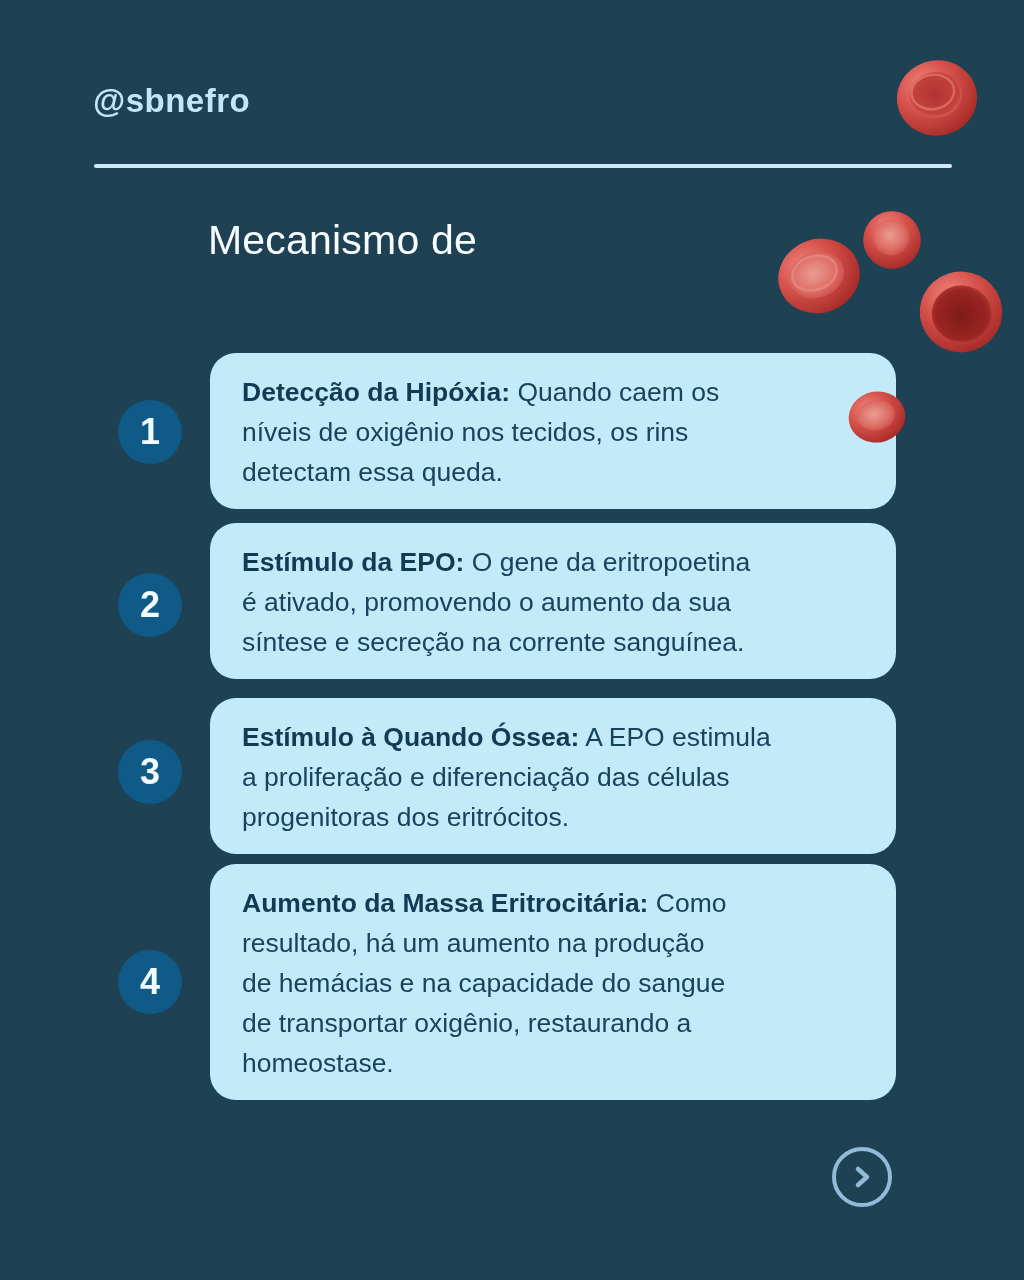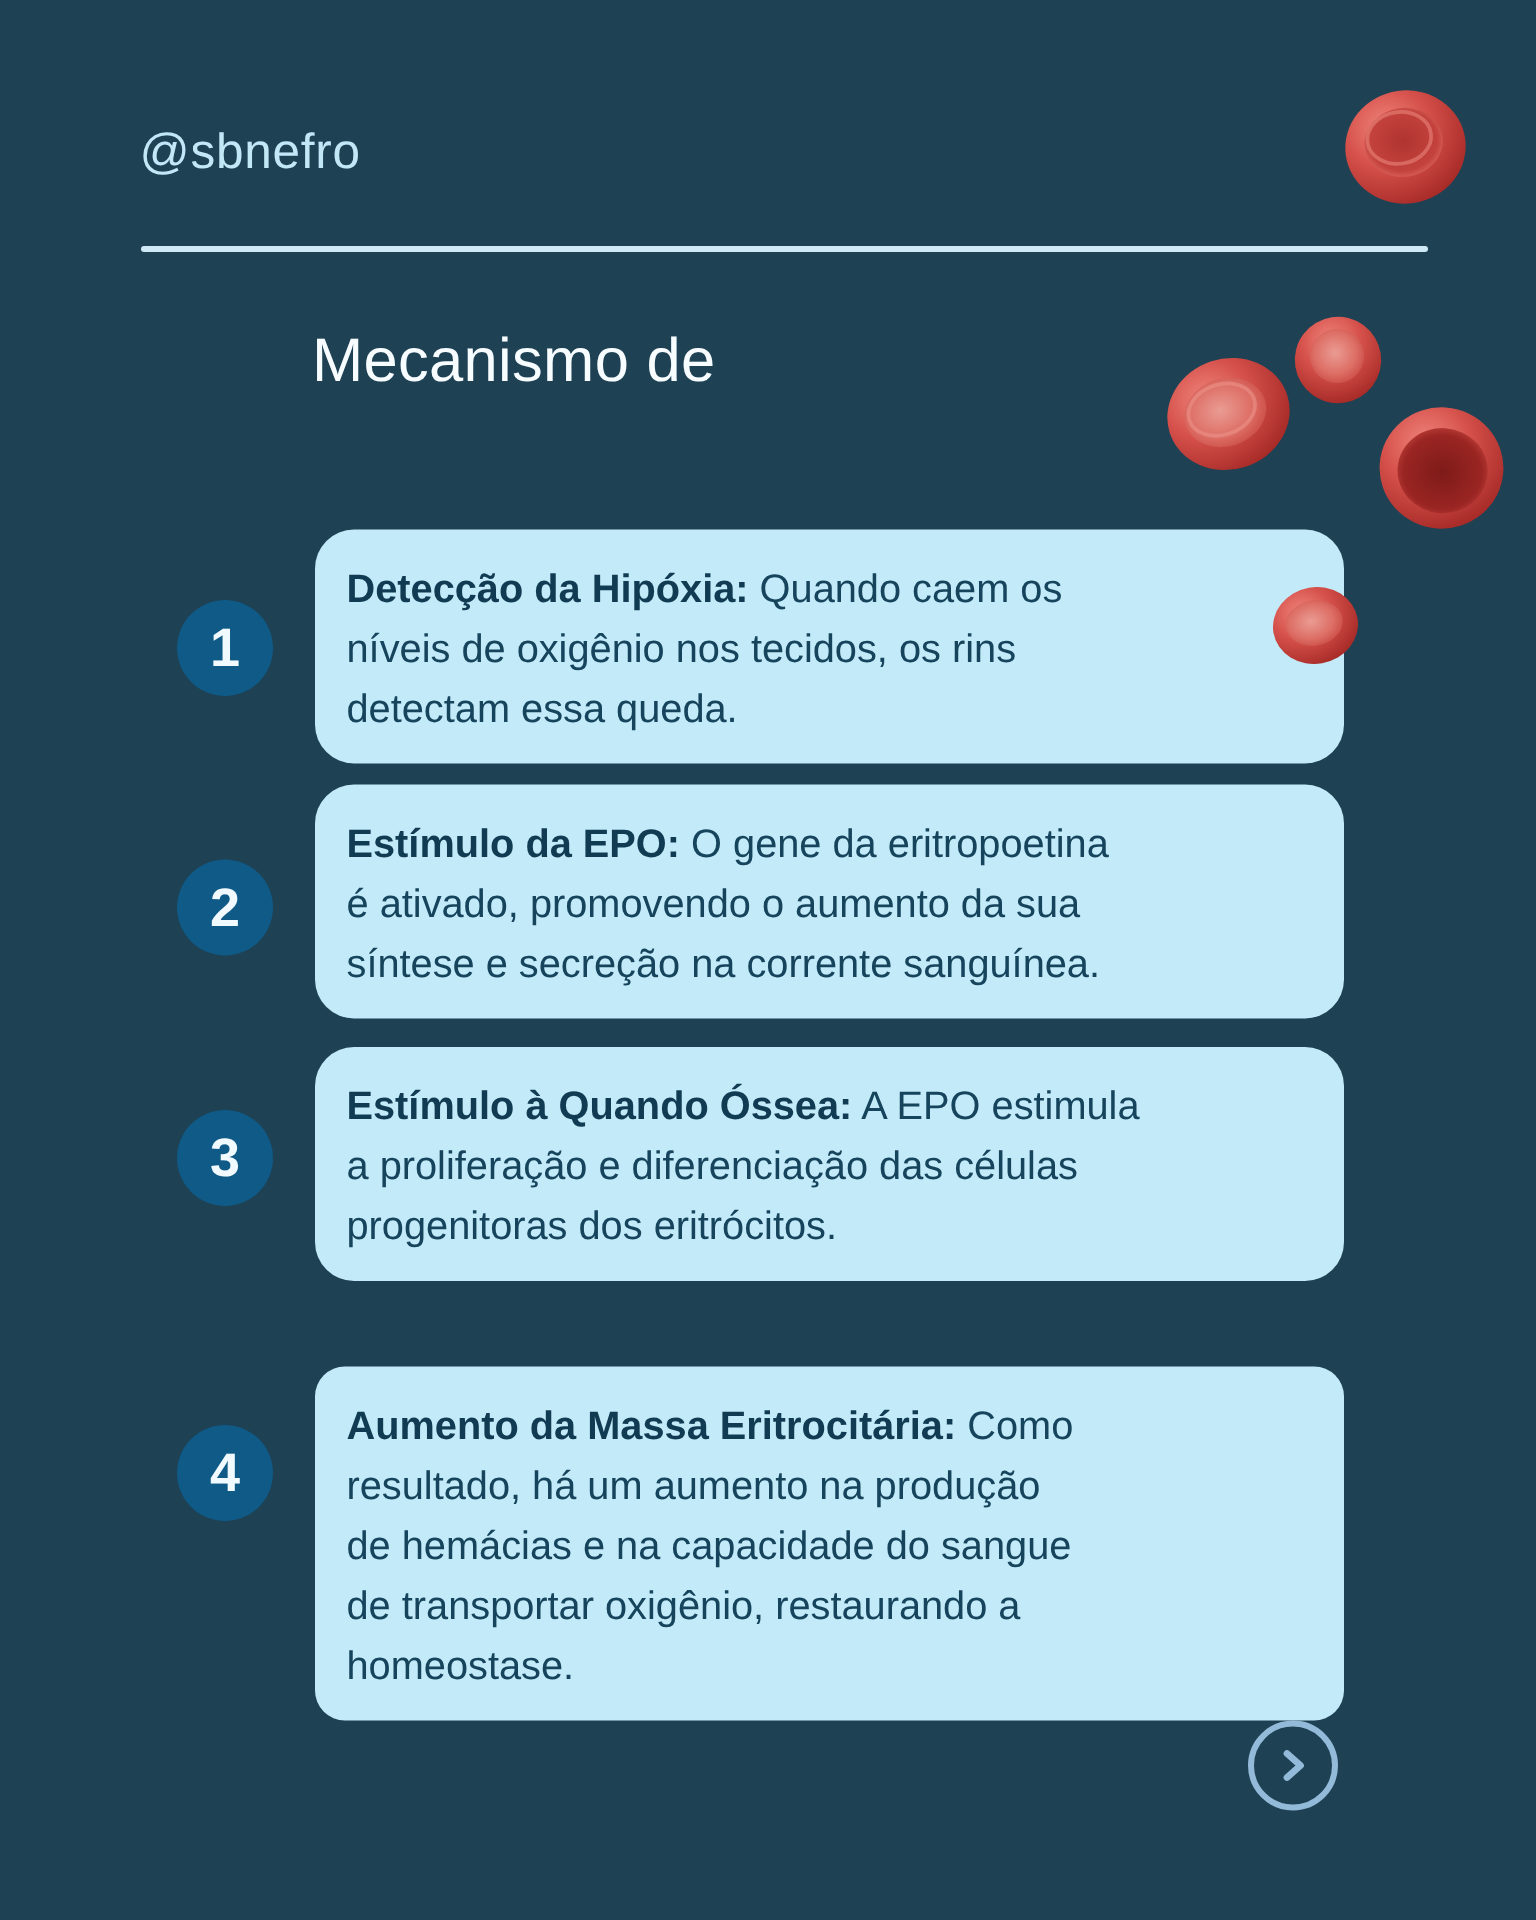--- a/index.html
+++ b/index.html
@@ -5,21 +5,21 @@
   html,body{margin:0;padding:0;}
   body{
     width:1024px;height:1280px;
     background:#1e4154;
     font-family:"Liberation Sans",sans-serif;
     position:relative;overflow:hidden;
     -webkit-font-smoothing:antialiased;
   }
   .handle{
     position:absolute;left:93px;top:82px;
-    font-size:33px;font-weight:400;color:#c2e8f7;letter-spacing:.5px;
+    font-size:33px;font-weight:700;color:#c2e8f7;letter-spacing:.5px;
   }
   .divider{
     position:absolute;left:94px;top:164px;width:858px;height:4px;
     background:#cfeaf6;border-radius:2px;
   }
   .title{
     position:absolute;left:208px;top:211px;
     font-size:41px;font-weight:400;line-height:59px;letter-spacing:.2px;
   }
   .title .l1{color:#f7fcff;}
@@ -32,29 +32,29 @@
     font-size:36px;font-weight:700;
   }
   .num1{left:118px;top:400px;}
   .num2{left:118px;top:573px;}
   .num3{left:118px;top:740px;}
   .num4{left:118px;top:950px;}
 
   .step-card{
     position:absolute;left:210px;width:686px;box-sizing:border-box;
     background:#c3eaf8;border-radius:26px;
-    padding:19px 34px 17px 21px;
+    padding:19px 34px 17px 32px;
     font-size:26.5px;line-height:40px;color:#16445c;
     white-space:pre-line;
   }
   .step-card b{font-weight:700;color:#113b52;}
   .card1{top:353px;min-height:148px;}
   .card2{top:523px;min-height:150px;}
   .card3{top:698px;min-height:150px;}
-  .card4{top:911px;min-height:233px;border-radius:20px;}
+  .card4{top:864px;min-height:233px;}
 
   .rbc{position:absolute;}
   .rbc-1{left:895px;top:57px;width:84px;height:82px;transform:rotate(-8deg);}
   .rbc-2{left:862px;top:201px;width:60px;height:78px;transform:rotate(14deg);}
   .rbc-3{left:771px;top:234px;width:96px;height:84px;transform:rotate(-18deg);}
   .rbc-4{left:918px;top:267px;width:86px;height:90px;transform:rotate(4deg);}
   .rbc-5{left:833px;top:388px;width:88px;height:58px;transform:rotate(-10deg);z-index:5;}
 
   .next-btn{
     position:absolute;left:832px;top:1147px;width:60px;height:60px;

